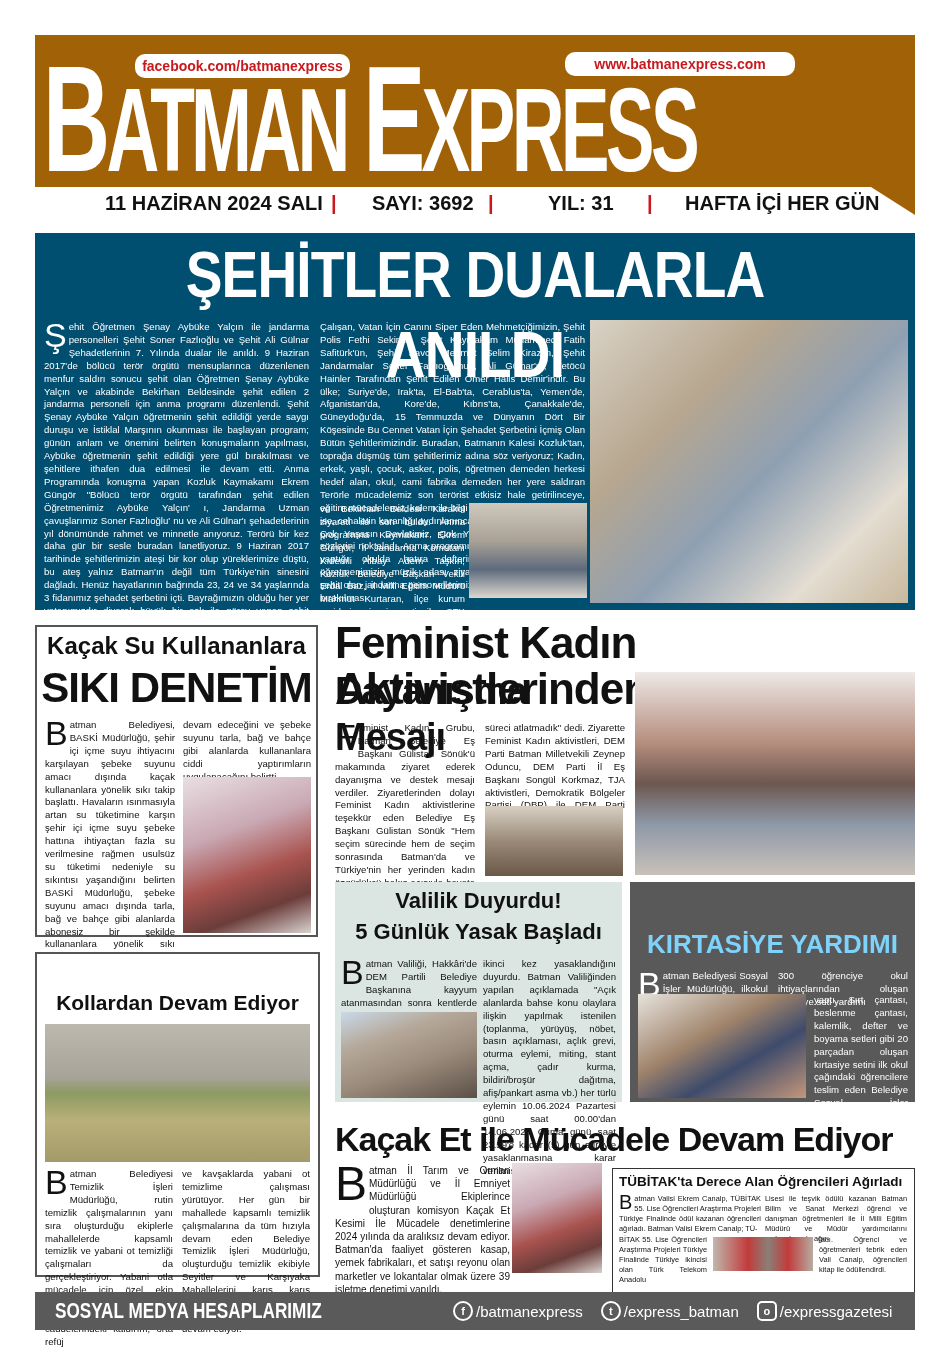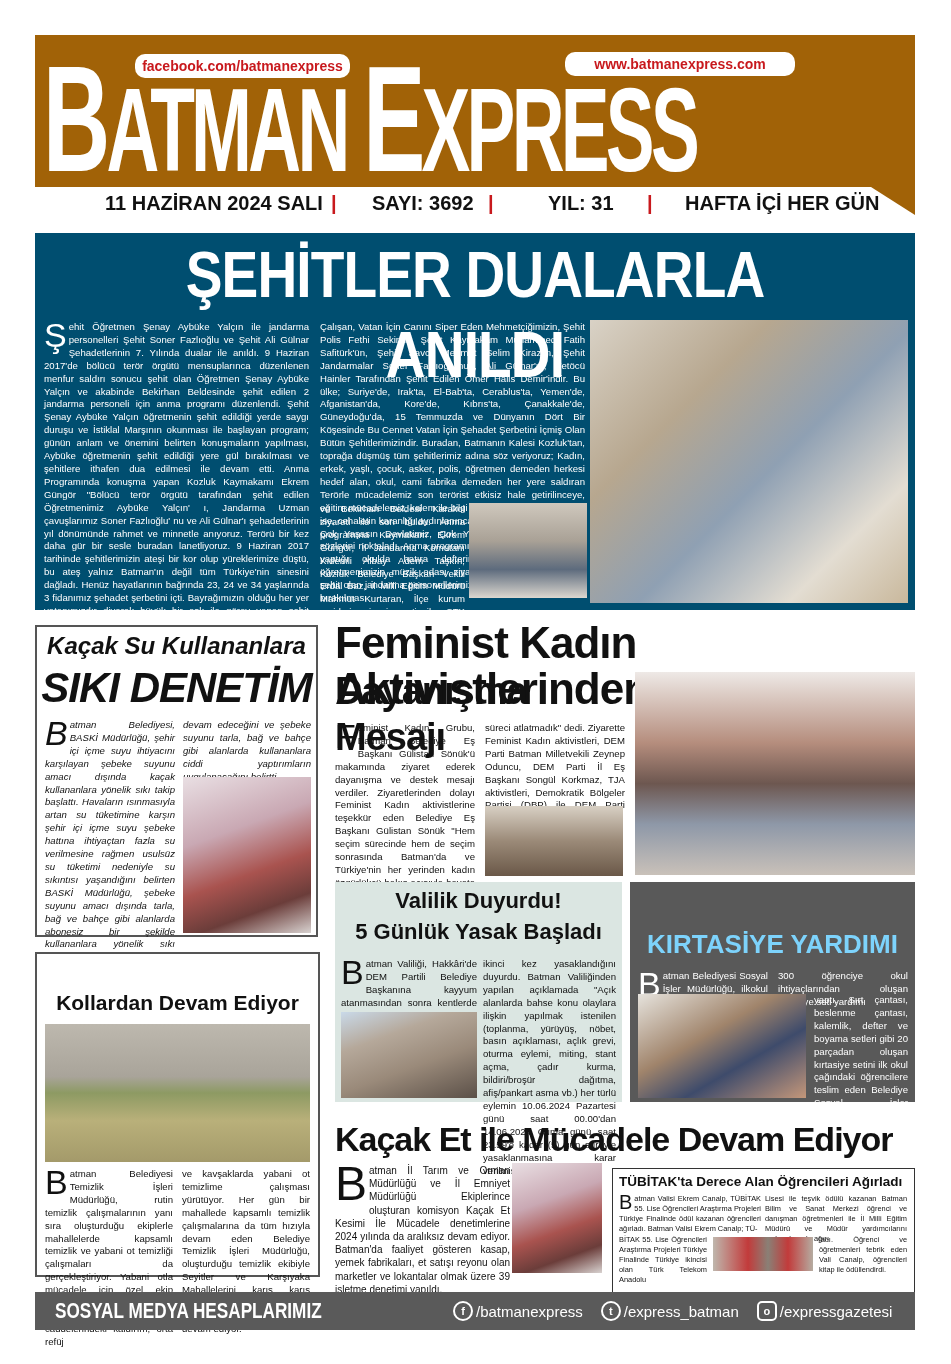--- a/index.html
+++ b/index.html
@@ -24,21 +24,21 @@
 #lead-col2b{left:285px;top:270px;width:145px;}
 .photo{position:absolute;overflow:hidden;}
 #lead-photo{left:555px;top:87px;width:318px;height:283px;background:linear-gradient(135deg,#d9d2c6 0%,#b7a78f 30%,#8fa0b3 55%,#e3ddd2 80%,#c9b89c 100%);}
 #lead-inset{left:434px;top:270px;width:118px;height:95px;background:linear-gradient(180deg,#cfc8bd 0%,#a9a196 40%,#5d6b7d 70%,#dcd7cf 100%);}
 .drop{float:left;font-size:34px;line-height:28px;margin-right:2px;}
 
 .box{position:absolute;border:2px solid #555;background:#fff;}
 .blk{color:#111;font-size:9.6px;line-height:12.9px;text-align:justify;}
 .hd{font-weight:bold;text-align:center;color:#111;}
 
-#su{left:35px;top:625px;width:283px;height:312px;font-style:italic;}
+#su{left:35px;top:625px;width:283px;height:312px;}
 #su-t1{position:absolute;left:0;top:4px;width:279px;font-size:24px;line-height:30px;}
 #su-t2{position:absolute;left:0;top:36px;width:279px;font-size:42px;line-height:50px;letter-spacing:-1px;}
 #su-c1{position:absolute;left:8px;top:92px;width:130px;}
 #su-c2{position:absolute;left:146px;top:92px;width:128px;}
 #su-photo{left:146px;top:150px;width:128px;height:156px;background:linear-gradient(160deg,#e9dfe3 0%,#c9a8b3 35%,#a9534f 60%,#6b3d3a 80%,#d8d2d0 100%);}
 
 #fem-title{left:335px;top:620px;width:580px;font-size:44px;line-height:46px;font-weight:bold;letter-spacing:-1px;}
 #fem-title2{left:335px;top:668px;width:300px;font-size:38px;line-height:46px;font-weight:bold;letter-spacing:-1px;}
 #fem-c1{left:335px;top:722px;width:140px;}
 #fem-c2{left:485px;top:722px;width:140px;}

